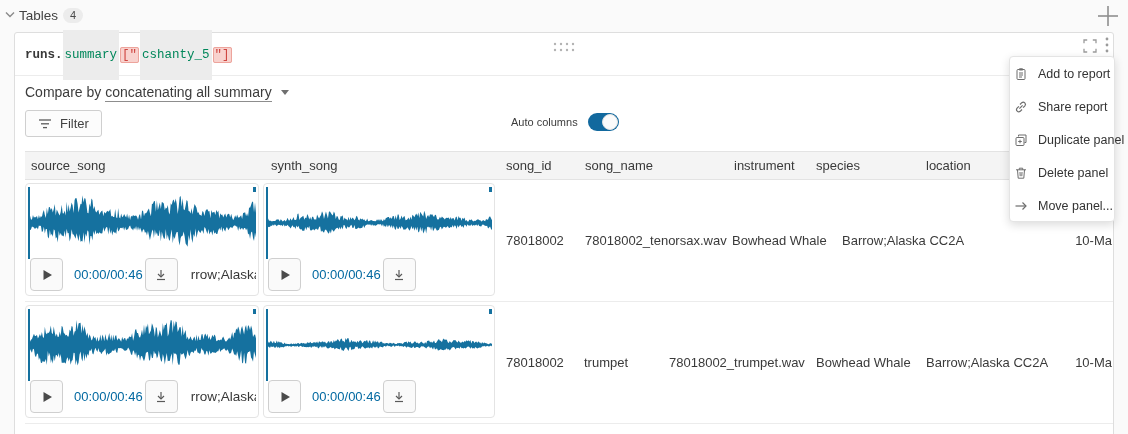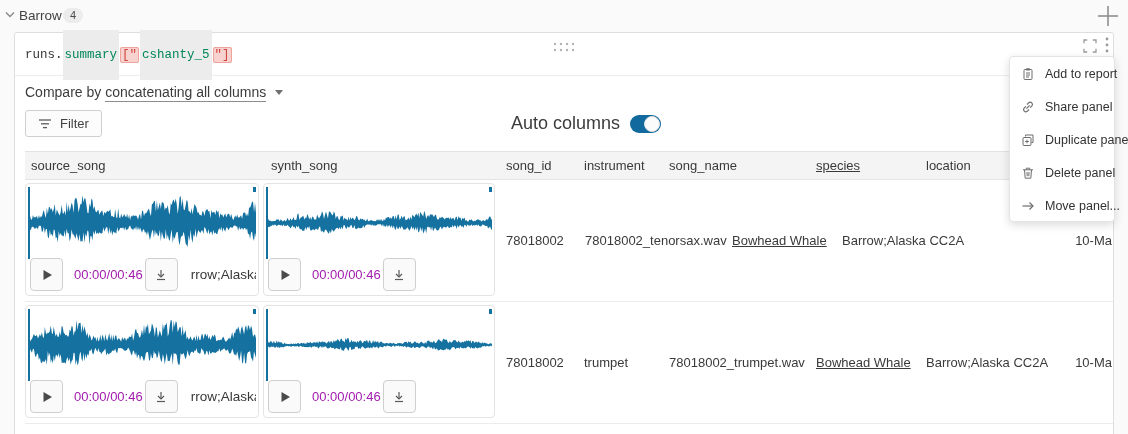--- a/index.html
+++ b/index.html
@@ -26,21 +26,21 @@
     background:#fff; border:1px solid #dedede; border-radius:3px;
   }
   .drag-handle { position:absolute; left:538px; top:9px; cursor:grab; }
   .fullscreen-btn { position:absolute; left:1068px; top:6px; width:16px; height:16px; cursor:pointer; }
   .kebab-btn { position:absolute; left:1090px; top:4px; width:10px; height:18px; cursor:pointer; }
 
   .expr-line {
     position:absolute; left:10px; top:13px; height:20px; font-family:"Liberation Mono", monospace;
     font-size:12.5px; line-height:18px; white-space:pre; cursor:text;
   }
-  .tok-plain { color:#383838; }
+  .tok-plain { color:#383838;font-weight:bold; }
   .tok-green { color:#00875a; background:#ececec; padding:18px 2px; }
   .tok-red {
     color:#cf4540; background:#f8d2ce; border:1px solid #eda49c; border-radius:2px;
     padding:0 1px; margin:0 1px;
   }
   .top-divider { position:absolute; left:0; top:42px; width:100%; border-bottom:1px solid #ececec; }
 
   .compare-row { position:absolute; left:10px; top:51px; font-size:14px; color:#3c3c3c; }
   .compare-value {
     border-bottom:1px solid #8d8d8d; cursor:pointer; padding-bottom:1px;
@@ -48,21 +48,21 @@
   .caret-down {
     display:inline-block; width:0; height:0; margin-left:9px; vertical-align:2px;
     border-left:4px solid transparent; border-right:4px solid transparent; border-top:5px solid #6f6f6f;
   }
   .filter-btn {
     position:absolute; left:10px; top:77px; height:27px; padding:0 12px;
     display:flex; align-items:center; gap:8px; background:#fcfcfc;
     border:1px solid #cfcfcf; border-radius:3px; font-size:13px; color:#424242; cursor:pointer;
   }
   .autocol { position:absolute; left:496px; top:80px; display:flex; align-items:center; gap:10px; }
-  .autocol-label { font-size:18px; color:#3c3c3c; }
+  .autocol-label { font-size:11px; color:#3c3c3c; }
   .toggle {
     position:relative; width:31px; height:18px; border-radius:9px; background:#bbb; cursor:pointer;
   }
   .toggle.on { background:#12699e; }
   .toggle .knob {
     position:absolute; top:1px; left:1px; width:16px; height:16px; border-radius:50%;
     background:#fbfbfb; border:1px solid #e3e3e3;
   }
   .toggle.on .knob { left:auto; right:1px; }
 
@@ -73,21 +73,21 @@
     border-top:1px solid #e3e3e3; border-bottom:1px solid #e3e3e3;
   }
   .th { display:flex; align-items:center; font-size:13px; color:#3a3a3a; overflow:hidden; white-space:nowrap; cursor:pointer; }
   .row { display:flex; height:122px; border-bottom:1px solid #ececec; }
   .td { display:flex; align-items:center; font-size:13px; color:#3a3a3a; overflow:hidden; white-space:nowrap; }
   .c1 { width:238px; padding-left:6px; }
   .c2 { width:236px; padding-left:8px; }
   .c3 { width:80px;  padding-left:7px; }
   .c4 { width:84px;  padding-left:5px; }
   .c5 { width:150px; padding-left:6px; }
-  .c6 { width:110px; padding-left:3px;text-decoration:underline; }
+  .c6 { width:110px; padding-left:3px; }
   .c7 { width:138px; padding-left:3px; }
   .c8 { flex:1; justify-content:flex-end; padding-right:1px; }
   .row .c1, .row .c2 { padding-left:0; align-items:flex-start; }
 
   
   .audio-cell {
     margin-top:3px; width:234px; height:113px; border:1px solid #e4e4e4; border-radius:4px;
     background:#fff; position:relative;
   }
   .audio-cell.narrow { width:232px; }
@@ -96,45 +96,45 @@
   .playhead { position:absolute; left:0; top:0; bottom:0; width:2px; background:#15719f; }
   .wave-end-tick { position:absolute; right:0; top:0; width:3px; height:5px; background:#15719f; }
   .audio-controls {
     position:absolute; left:4px; right:2px; bottom:4px; height:33px;
     display:flex; align-items:center;
   }
   .media-btn {
     width:33px; height:33px; flex:0 0 33px; border:1px solid #cfcfcf; border-radius:4px;
     background:#fafafa; display:flex; align-items:center; justify-content:center; cursor:pointer;
   }
-  .audio-time { font-size:13px; color:#a21caf; margin-left:11px; margin-right:2px; }
+  .audio-time { font-size:13px; color:#0369a1; margin-left:11px; margin-right:2px; }
   .audio-caption { font-size:13.5px; color:#383838; margin-left:13px; overflow:hidden; }
 
   
   .ctx-menu {
     position:absolute; left:1009px; top:56px; width:106px; height:166px; background:#fff;
     border:1px solid #e4e4e4; border-radius:4px; box-shadow:0 3px 10px rgba(0,0,0,0.14);
     z-index:10; padding-top:0;
   }
   .ctx-item {
-    height:33px; display:flex; align-items:center; padding-left:11px; gap:10px;
+    height:33px; display:flex; align-items:center; padding-left:4px; gap:10px;
     font-size:12.5px; color:#333; cursor:pointer; white-space:nowrap;
   }
   .ctx-icon { flex:0 0 14px; }
 </style>
 </head>
 <body>
 
 <div class="sec-header">
   <span class="sec-chevron">
     <svg width="10" height="7" viewBox="0 0 10 7">
         <path d="M1 1.5 L5 5.5 L9 1.5" fill="none" stroke="#8a8a8a" stroke-width="1.4"></path>
       </svg>
   </span>
-  <span class="sec-title">Barrow</span>
+  <span class="sec-title">Tables</span>
   <span class="sec-badge">4</span>
   <span class="add-panel">
     <svg width="24" height="24" viewBox="0 0 24 24">
         <line x1="12" y1="2" x2="12" y2="22" stroke="#8f8f8f" stroke-width="1.6"></line>
         <line x1="2" y1="12" x2="22" y2="12" stroke="#8f8f8f" stroke-width="1.6"></line>
       </svg>
   </span>
 </div>
 
 <div class="panel">
@@ -165,21 +165,21 @@
           <circle cx="2" cy="8" r="1.4"></circle>
           <circle cx="2" cy="14" r="1.4"></circle>
         </g>
       </svg>
   </span>
 
   <div class="expr-line"><span class="tok-plain">runs.</span><span class="tok-green">summary</span><span class="tok-red">["</span><span class="tok-green">cshanty_5</span><span class="tok-red">"]</span></div>
 
   <div class="top-divider"></div>
 
-  <div class="compare-row"><span>Compare by </span><span class="compare-value"><span>concatenating all columns</span></span><span class="caret-down"></span></div>
+  <div class="compare-row"><span>Compare by </span><span class="compare-value"><span>concatenating all summary</span></span><span class="caret-down"></span></div>
 
   <div class="filter-btn">
     <span>
       <svg width="14" height="10" viewBox="0 0 14 10">
           <g stroke="#5a5a5a" stroke-width="1.3">
             <line x1="1" y1="1" x2="13" y2="1"></line>
             <line x1="3" y1="4.8" x2="11" y2="4.8"></line>
             <line x1="5" y1="8.6" x2="9" y2="8.6"></line>
           </g>
         </svg>
@@ -192,22 +192,22 @@
     <span class="toggle on">
         <span class="knob"></span>
       </span>
   </div>
 
   <div class="tbl">
     <div class="tbl-head">
       <div class="th c1">source_song</div>
       <div class="th c2">synth_song</div>
       <div class="th c3">song_id</div>
+      <div class="th c5">song_name</div>
       <div class="th c4">instrument</div>
-      <div class="th c5">song_name</div>
       <div class="th c6">species</div>
       <div class="th c7">location</div>
       <div class="th c8"></div>
     </div>
 
     <div class="row">
       <div class="td c1">
         <div class="audio-cell">
           <div class="wave-area">
             <svg viewBox="0 0 230 72" preserveAspectRatio="none">
@@ -359,21 +359,21 @@
   <div class="ctx-item">
     <span class="ctx-icon">
       <svg width="14" height="14" viewBox="0 0 14 14">
           <g stroke="#6d6d6d" stroke-width="1.2" fill="none">
             <path d="M6 4.5 L7.8 2.7 a2.2 2.2 0 0 1 3.1 3.1 L9.1 7.6"></path>
             <path d="M8 9.5 L6.2 11.3 a2.2 2.2 0 0 1 -3.1 -3.1 L4.9 6.4"></path>
             <line x1="5.4" y1="8.6" x2="8.6" y2="5.4"></line>
           </g>
         </svg>
     </span>
-    <span>Share panel</span>
+    <span>Share report</span>
   </div>
   <div class="ctx-item">
     <span class="ctx-icon">
       <svg width="14" height="14" viewBox="0 0 14 14">
           <g stroke="#6d6d6d" stroke-width="1" fill="none">
             <path d="M4.5 3.5 V2 H12 V9.5 H10.5"></path>
             <rect x="2" y="4.5" width="8" height="8" rx="1"></rect>
             <line x1="6" y1="6.7" x2="6" y2="10.3"></line>
             <line x1="4.2" y1="8.5" x2="7.8" y2="8.5"></line>
           </g>

